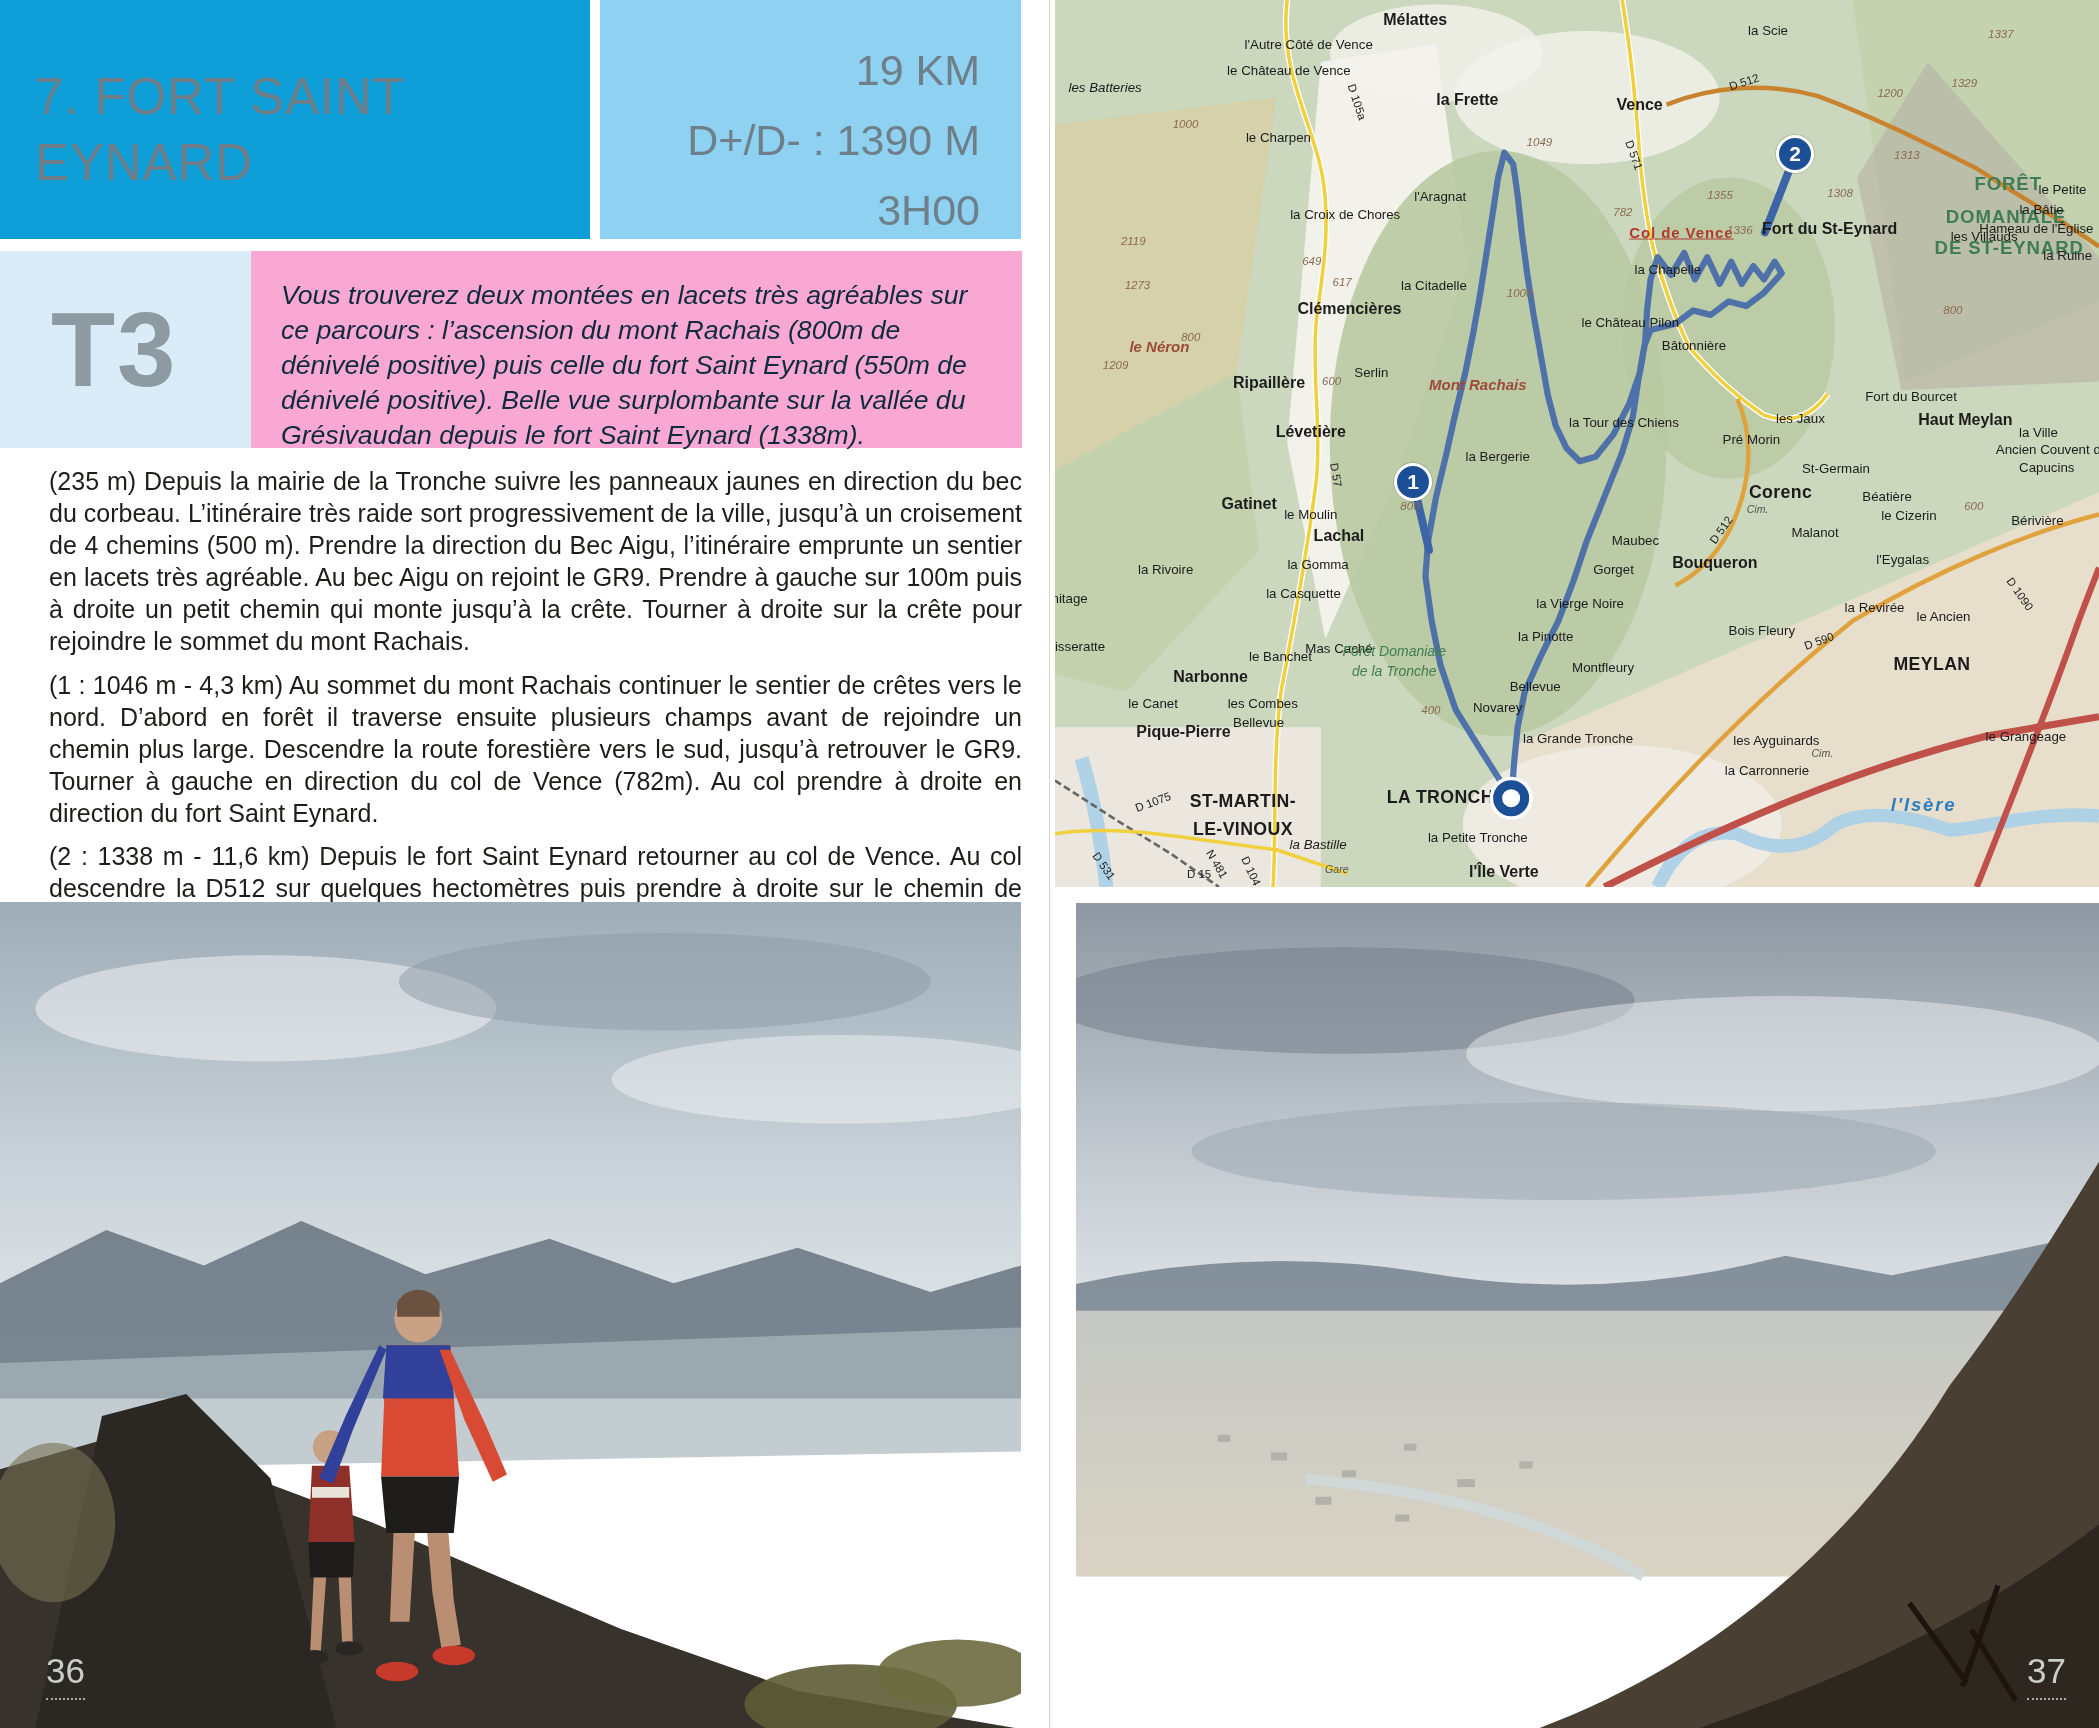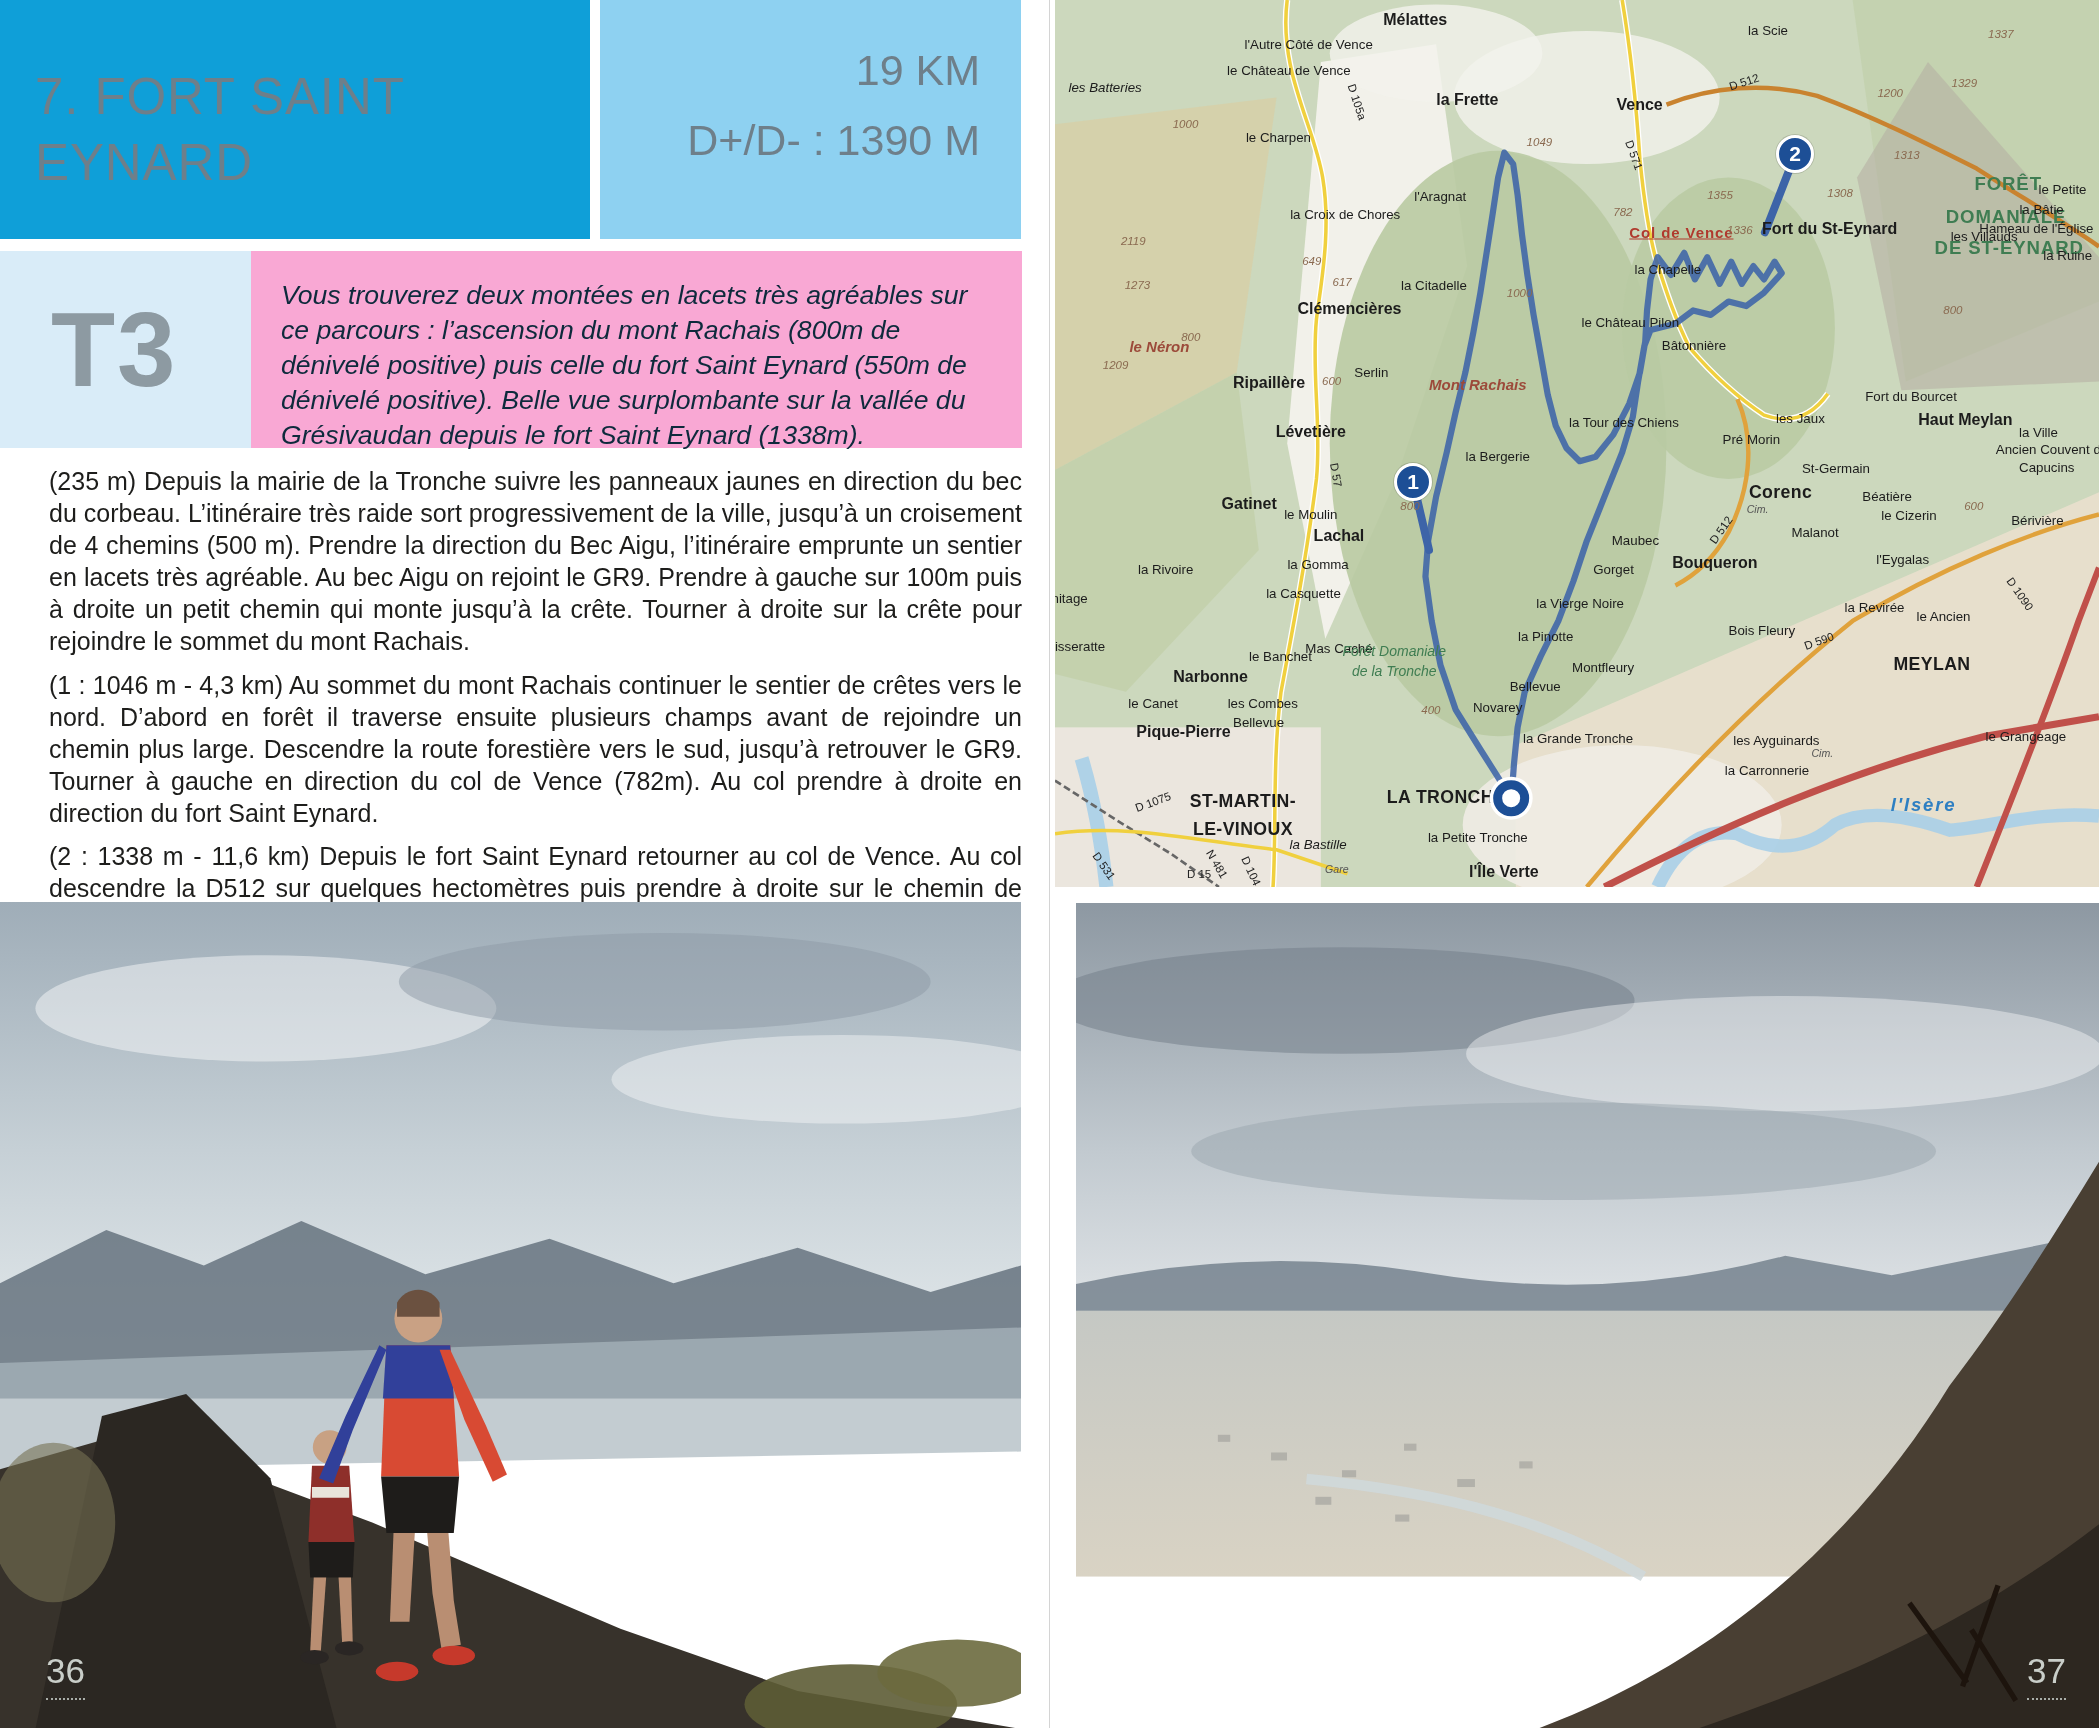--- a/index.html
+++ b/index.html
@@ -64,20 +64,21 @@
 <body>
 
 <div class="spread">
 
   <div class="title-box">
     <h1>7. Fort Saint Eynard</h1>
   </div>
   <div class="stats-box">
     <div>19 KM</div>
     <div>D+/D- : 1390 M</div>
+    <div>3H00</div>
   </div>
   <div class="badge-box">
     <span>T3</span>
   </div>
   <div class="summary-box">
     <p>Vous trouverez deux montées en lacets très agréables sur ce parcours : l’ascension du mont Rachais (800m de dénivelé positive) puis celle du fort Saint Eynard (550m de dénivelé positive). Belle vue surplombante sur la vallée du Grésivaudan depuis le fort Saint Eynard (1338m).</p>
   </div>
 
   <div class="article">
     <p>(235 m) Depuis la mairie de la Tronche suivre les panneaux jaunes en direction du bec du corbeau. L’itinéraire très raide sort progressivement de la ville, jusqu’à un croisement de 4 chemins (500 m). Prendre la direction du Bec Aigu, l’itinéraire emprunte un sentier en lacets très agréable. Au bec Aigu on rejoint le GR9. Prendre à gauche sur 100m puis à droite un petit chemin qui monte jusqu’à la crête. Tourner à droite sur la crête pour rejoindre le sommet du mont Rachais.</p>

